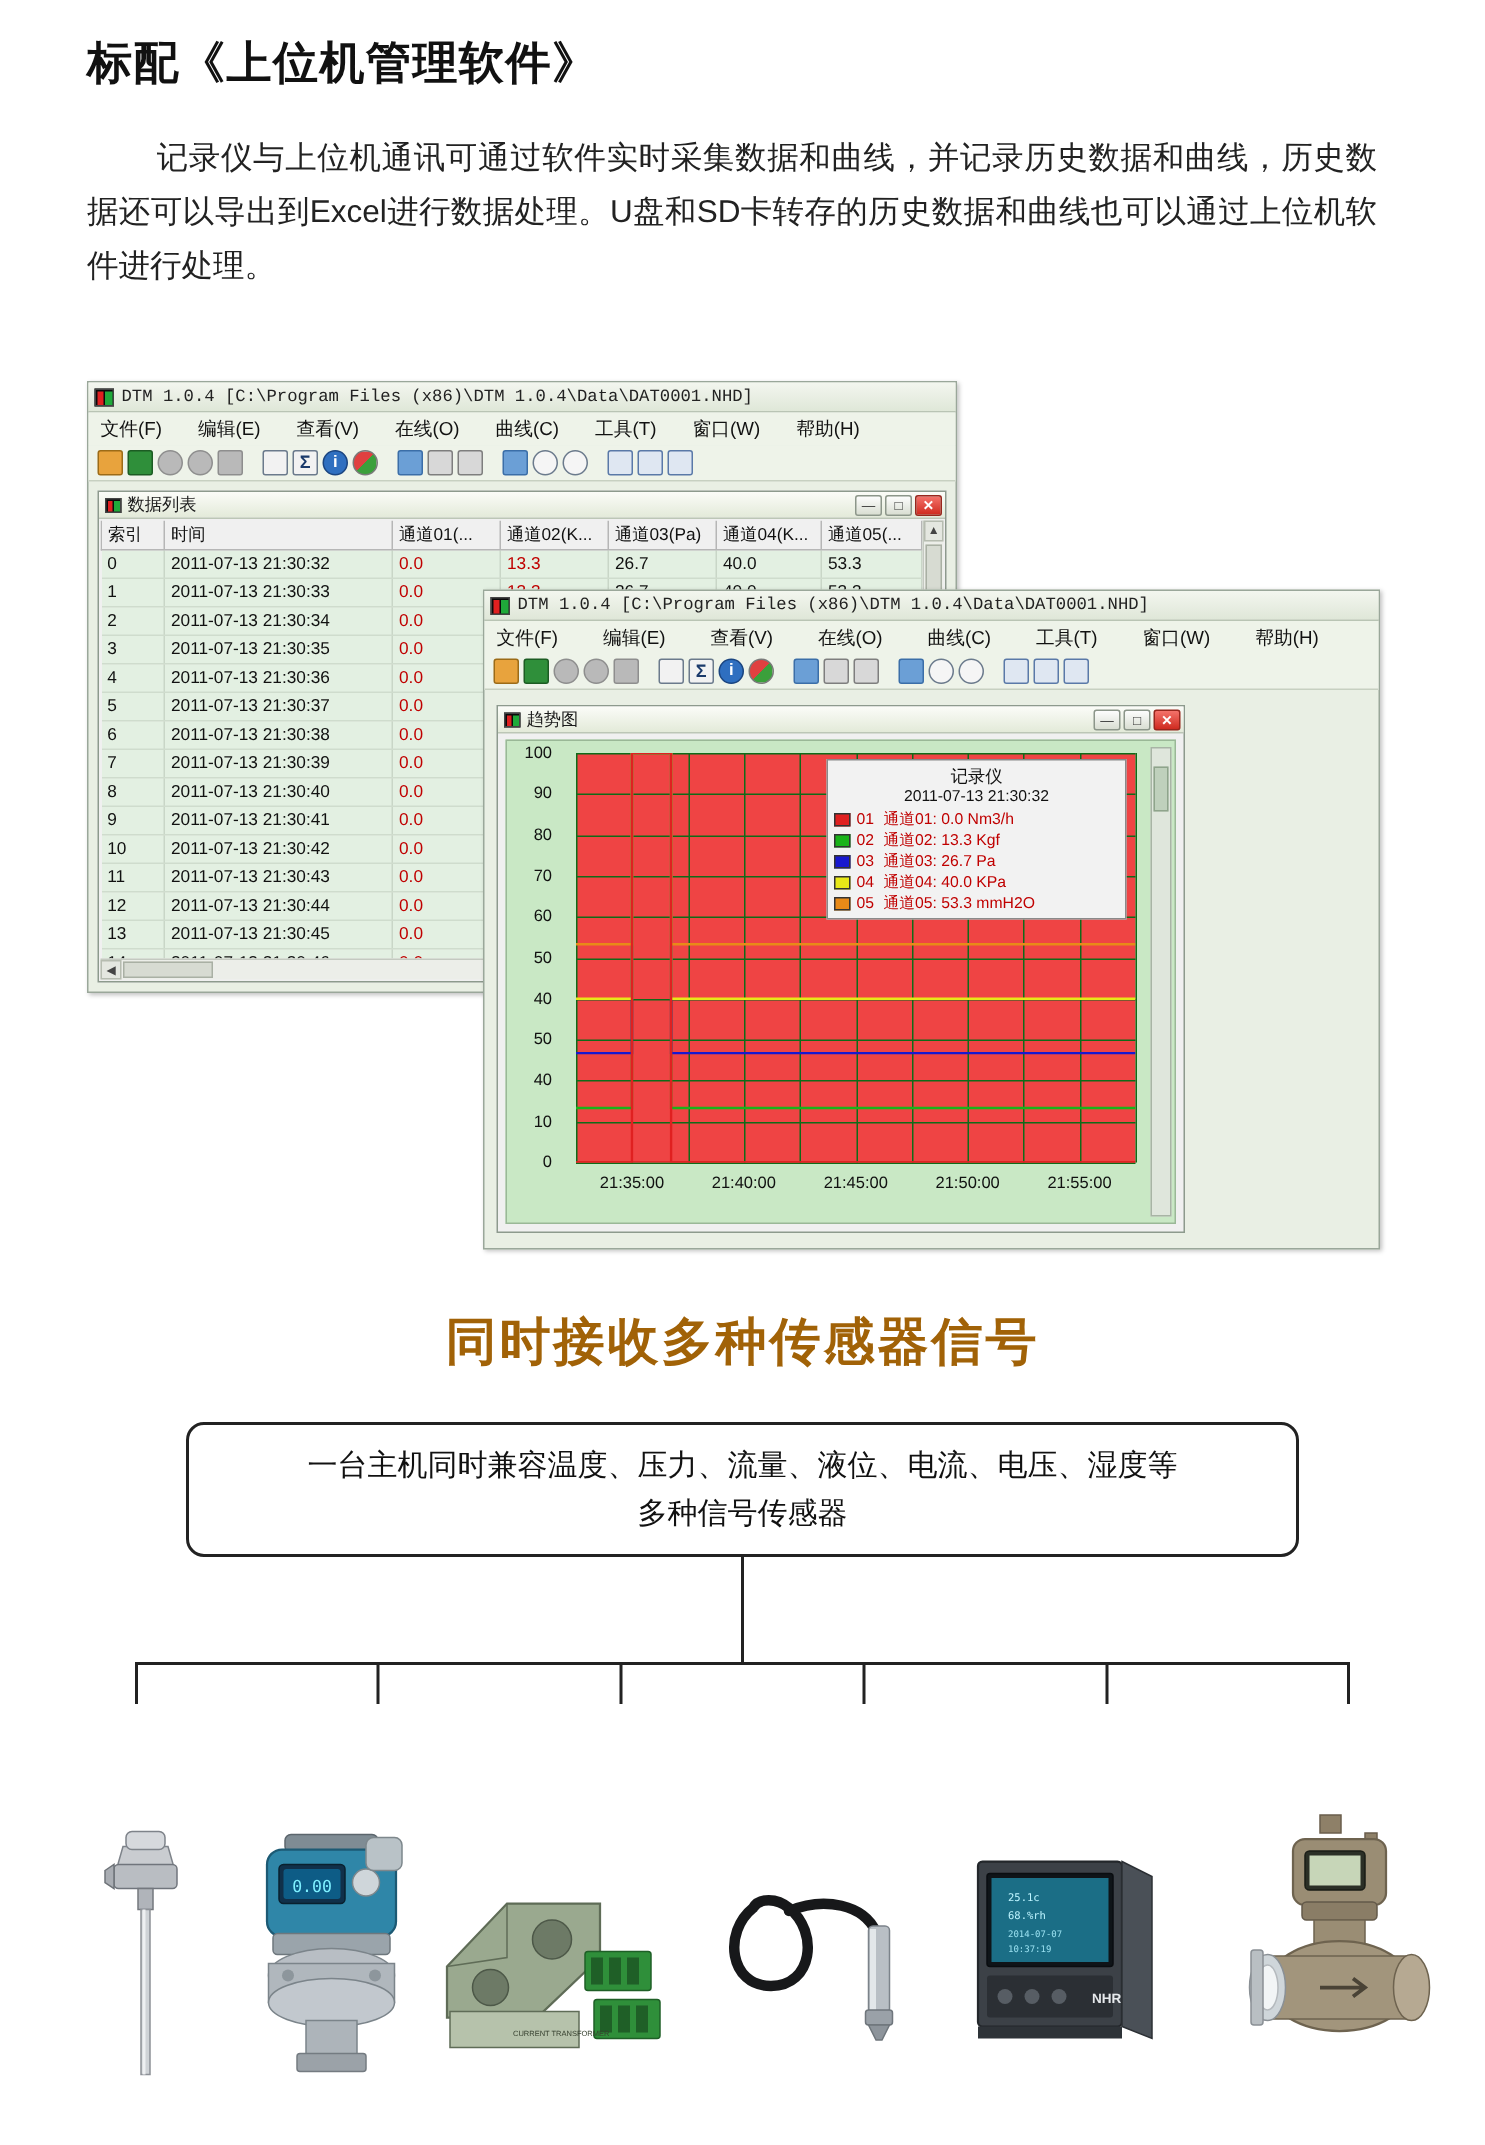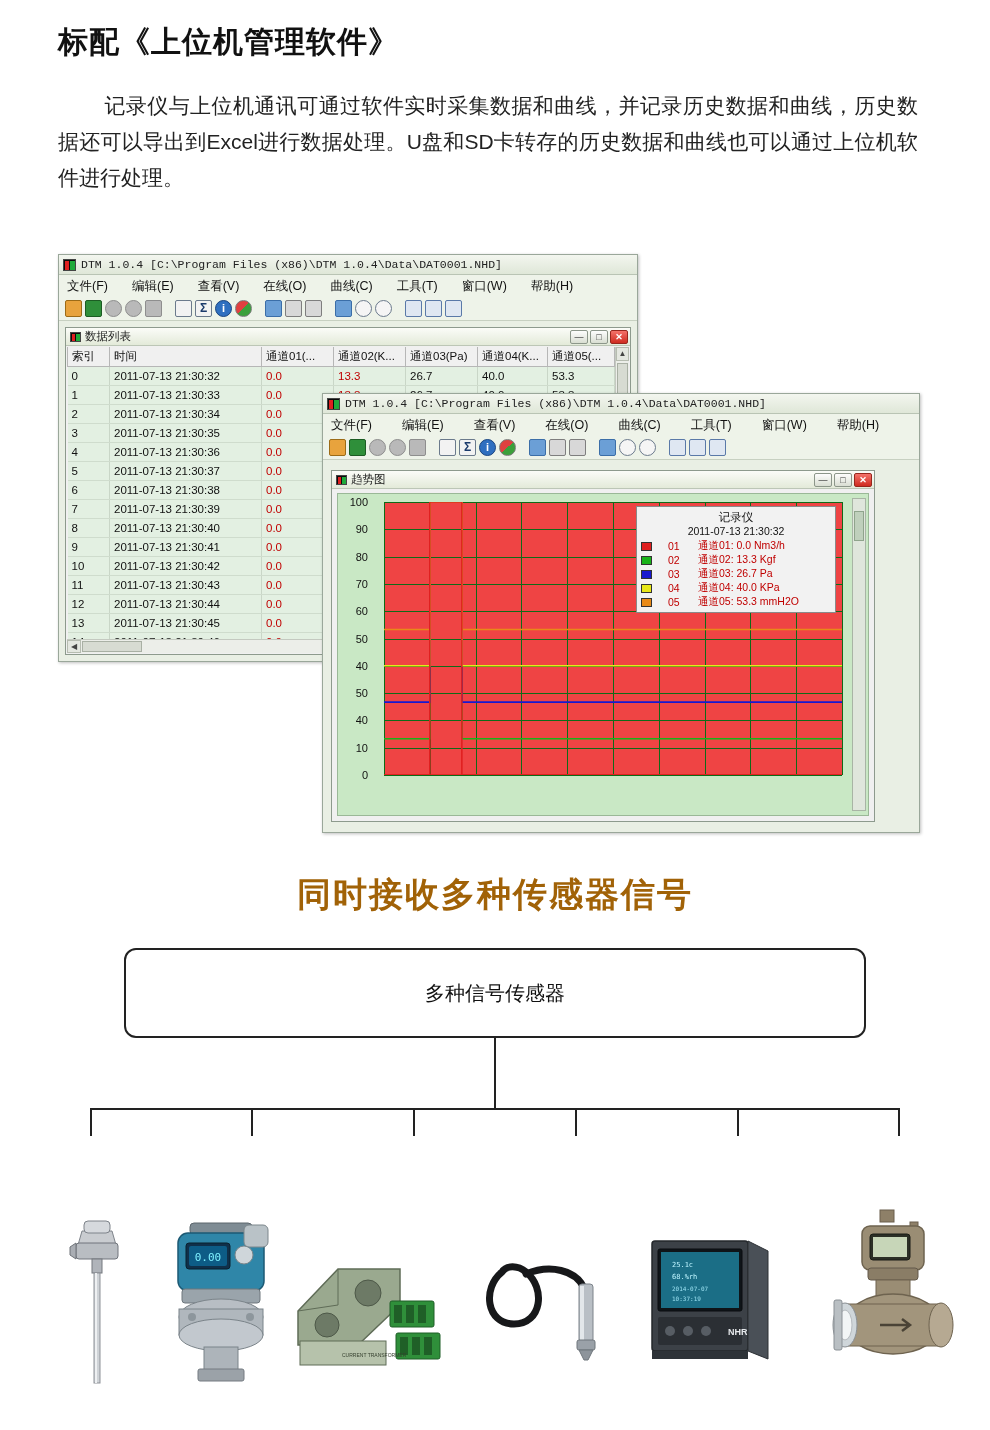--- a/index.html
+++ b/index.html
@@ -144,21 +144,21 @@
   }
   .hscroll .arrow-l,.hscroll .arrow-r{
     position:absolute;top:0;bottom:0;width:14px;background:#e4e7e0;border:1px solid #b6bcb0;
     font-size:8px;text-align:center;line-height:12px;color:#444;
   }
   .hscroll .arrow-l{left:0;} .hscroll .arrow-r{right:0;}
   .hscroll .thumb{position:absolute;left:15px;top:1px;bottom:1px;width:60px;background:#d7dbd2;border:1px solid #a9b0a4;}
 
   
   #win-trend { left:322px; top:393px; width:598px; height:440px; }
-  #inner-trend { left:8px; top:76px; width:544px; height:352px; }
+  #inner-trend { left:8px; top:76px; width:459px; height:352px; }
   .chart-area {
     position:absolute; left:5px; top:22px; right:5px; bottom:5px;
     background:#c9e8c5; border:1px solid #9ab897;
   }
   .plot {
     position:absolute; left:46px; top:8px; right:26px; bottom:40px;
     background:#ef4444;
   }
   .plot .gridline-h, .plot .gridline-v {
     position:absolute; background:#0f6b18;
@@ -176,21 +176,21 @@
   }
   .xlabels div { position:absolute; transform:translateX(-50%); }
   .series { position:absolute; left:0; top:0; width:100%; height:100%; }
   .legend {
     position:absolute; right:6px; top:4px; width:200px;
     background:#f2f2f2; border:1px solid #8a8a8a;
     font-size:10.5px; color:#111; padding:3px 4px;
   }
   .legend .lg-title { text-align:center; font-size:11.5px; }
   .legend .lg-date { text-align:center; font-size:10.5px; margin-bottom:2px; }
-  .legend .lg-row { display:flex; align-items:center; gap:16px; height:14px; }
+  .legend .lg-row { display:flex; align-items:center; gap:4px; height:14px; }
   .legend .sw { width:11px; height:9px; border:1px solid #333; flex:0 0 auto; }
   .legend .lg-no { color:#c00000; width:14px; }
   .legend .lg-txt { color:#c00000; white-space:nowrap; }
   .vscroll-trend {
     position:absolute; right:2px; top:4px; bottom:4px; width:14px;
     background:#dfe6dc; border:1px solid #a8b4a5;
   }
   .vscroll-trend .thumb { position:absolute; left:1px; right:1px; top:12px; height:30px; background:#bfd0bc; border:1px solid #8fa48c;}
 
   
@@ -550,30 +550,38 @@
                 <span class="lg-txt">通道04: 40.0 KPa</span>
               </div>
               <div class="lg-row">
                 <span class="sw" style="background: rgb(232, 138, 24);"></span>
                 <span class="lg-no">05</span>
                 <span class="lg-txt">通道05: 53.3 mmH2O</span>
               </div>
             </div>
         </div>
       </div>
+      <div class="xlabels" id="xlabels">
+          <div style="left: 10%;">21:35:00</div>
+          <div style="left: 30%;">21:40:00</div>
+          <div style="left: 50%;">21:45:00</div>
+          <div style="left: 70%;">21:50:00</div>
+          <div style="left: 90%;">21:55:00</div>
+        </div>
       <div class="vscroll-trend">
         <div class="thumb"></div>
       </div>
     </div>
   </div>
 </div>
 
 <div class="h2">同时接收多种传感器信号</div>
 
 <div class="callout">
+  <div>一台主机同时兼容温度、压力、流量、液位、电流、电压、湿度等</div>
   <div>多种信号传感器</div>
 </div>
 
 <div class="connector" style="left:494px; top:1038px; width:2px; height:70px;"></div>
 <div class="connector" style="left:90px; top:1108px; width:810px; height:2px;"></div>
 <div class="connector" style="left:90px; top:1108px; width:2px; height:28px;"></div>
 <div class="connector" style="left:251px; top:1108px; width:2px; height:28px;"></div>
 <div class="connector" style="left:413px; top:1108px; width:2px; height:28px;"></div>
 <div class="connector" style="left:575px; top:1108px; width:2px; height:28px;"></div>
 <div class="connector" style="left:737px; top:1108px; width:2px; height:28px;"></div>

